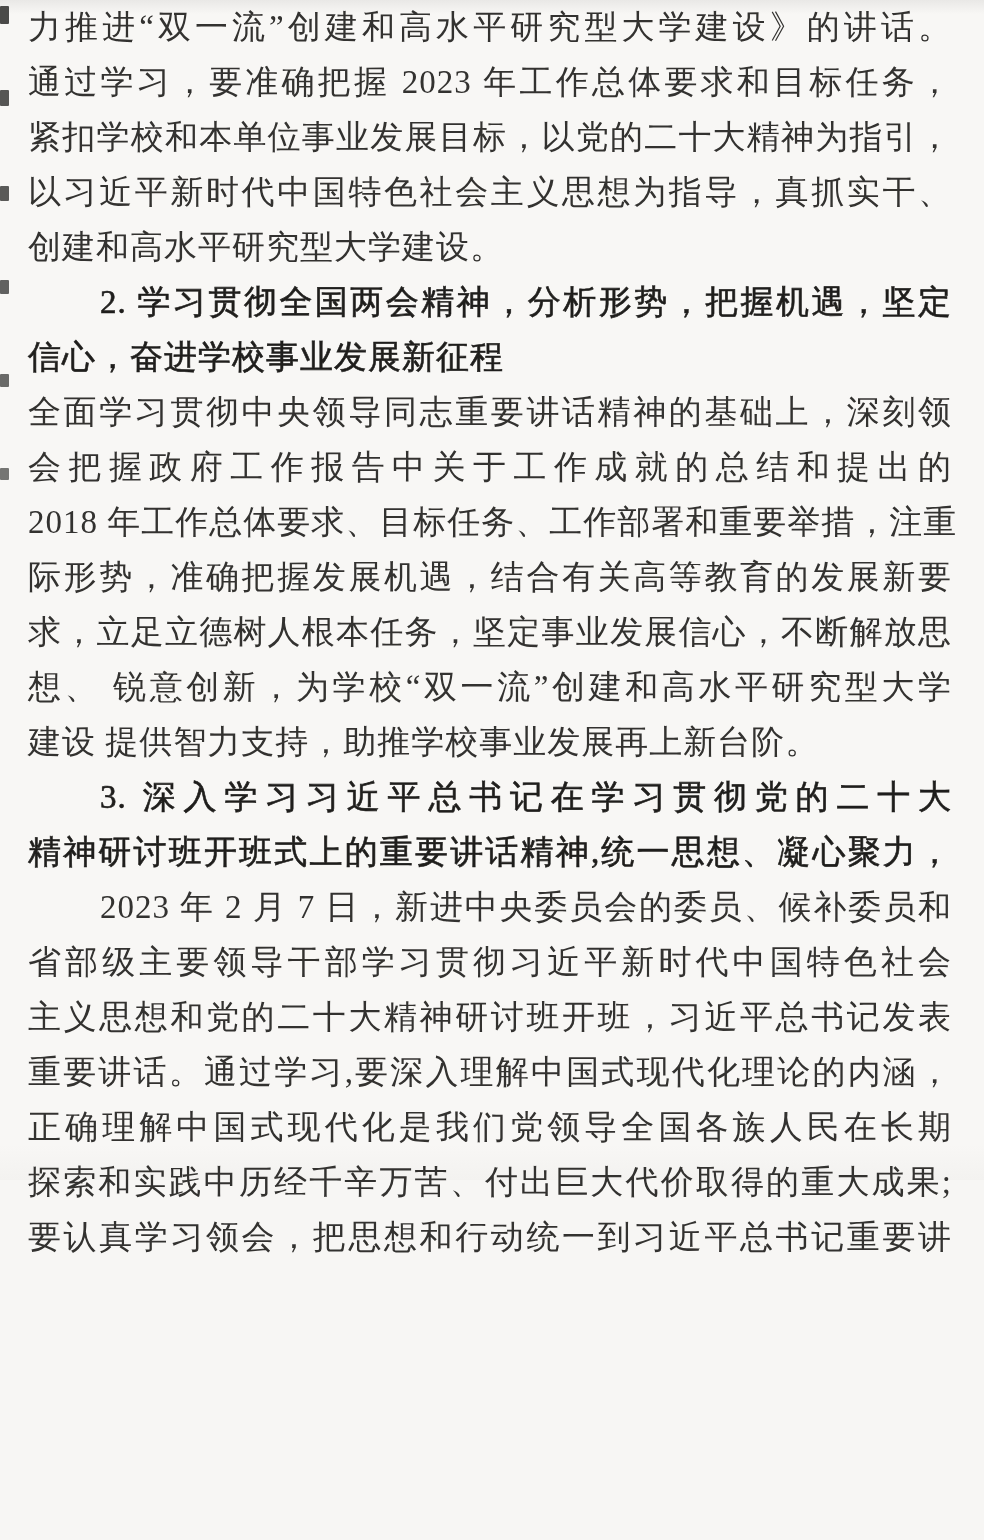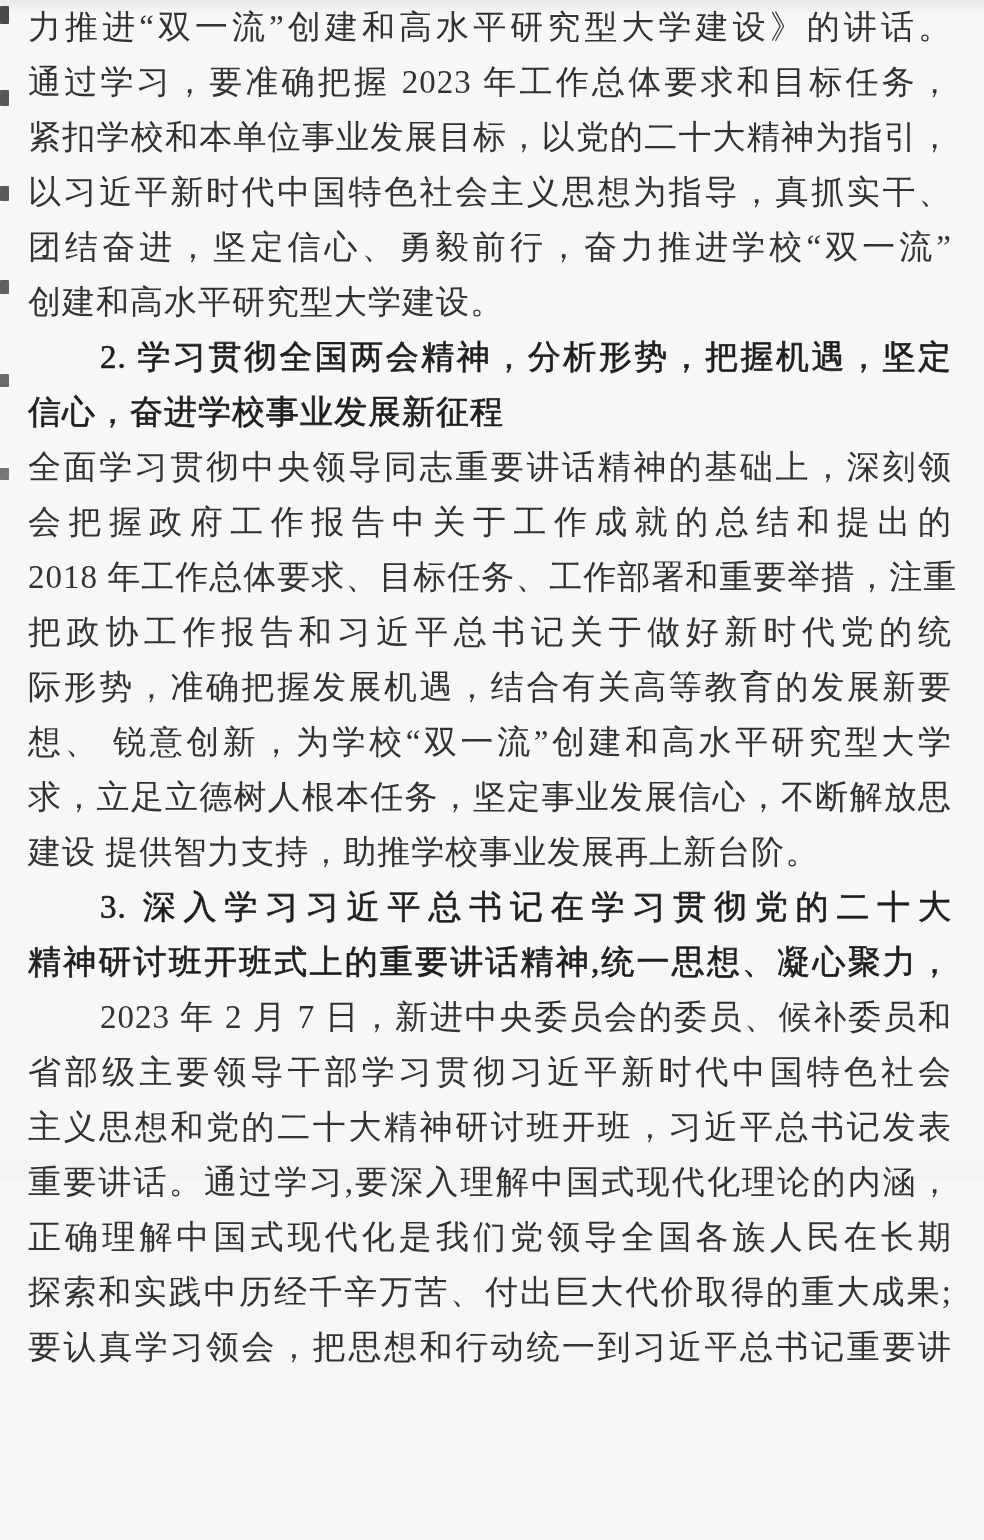--- a/index.html
+++ b/index.html
@@ -72,31 +72,29 @@
   <span class="artifact a3"></span>
   <span class="artifact a4"></span>
   <span class="artifact a5"></span>
   <span class="artifact a6"></span>
 
   <div class="text-column" id="text-column">
       <div class="line">力推进“双一流”创建和高水平研究型大学建设》的讲话。</div>
       <div class="line">通过学习，要准确把握 2023 年工作总体要求和目标任务，</div>
       <div class="line">紧扣学校和本单位事业发展目标，以党的二十大精神为指引，</div>
       <div class="line">以习近平新时代中国特色社会主义思想为指导，真抓实干、</div>
-      <div class="line">团结奋进，坚定信心、勇毅前行，奋力推进学校“双一流”</div>
       <div class="line para-end">创建和高水平研究型大学建设。</div>
       <div class="line bold indent">2. 学习贯彻全国两会精神，分析形势，把握机遇，坚定</div>
       <div class="line bold para-end">信心，奋进学校事业发展新征程</div>
       <div class="line">全面学习贯彻中央领导同志重要讲话精神的基础上，深刻领</div>
       <div class="line">会把握政府工作报告中关于工作成就的总结和提出的</div>
       <div class="line">2018 年工作总体要求、目标任务、工作部署和重要举措，注重</div>
-      <div class="line">把政协工作报告和习近平总书记关于做好新时代党的统</div>
       <div class="line">际形势，准确把握发展机遇，结合有关高等教育的发展新要</div>
+      <div class="line">求，立足立德树人根本任务，坚定事业发展信心，不断解放思</div>
       <div class="line">想、 锐意创新，为学校“双一流”创建和高水平研究型大学</div>
-      <div class="line">求，立足立德树人根本任务，坚定事业发展信心，不断解放思</div>
       <div class="line para-end">建设 提供智力支持，助推学校事业发展再上新台阶。</div>
       <div class="line bold indent">3. 深入学习习近平总书记在学习贯彻党的二十大</div>
       <div class="line bold">精神研讨班开班式上的重要讲话精神,统一思想、凝心聚力，</div>
       <div class="line indent">2023 年 2 月 7 日，新进中央委员会的委员、候补委员和</div>
       <div class="line">省部级主要领导干部学习贯彻习近平新时代中国特色社会</div>
       <div class="line">主义思想和党的二十大精神研讨班开班，习近平总书记发表</div>
       <div class="line">重要讲话。通过学习,要深入理解中国式现代化理论的内涵，</div>
       <div class="line">正确理解中国式现代化是我们党领导全国各族人民在长期</div>
       <div class="line">探索和实践中历经千辛万苦、付出巨大代价取得的重大成果;</div>
       <div class="line">要认真学习领会，把思想和行动统一到习近平总书记重要讲</div>

